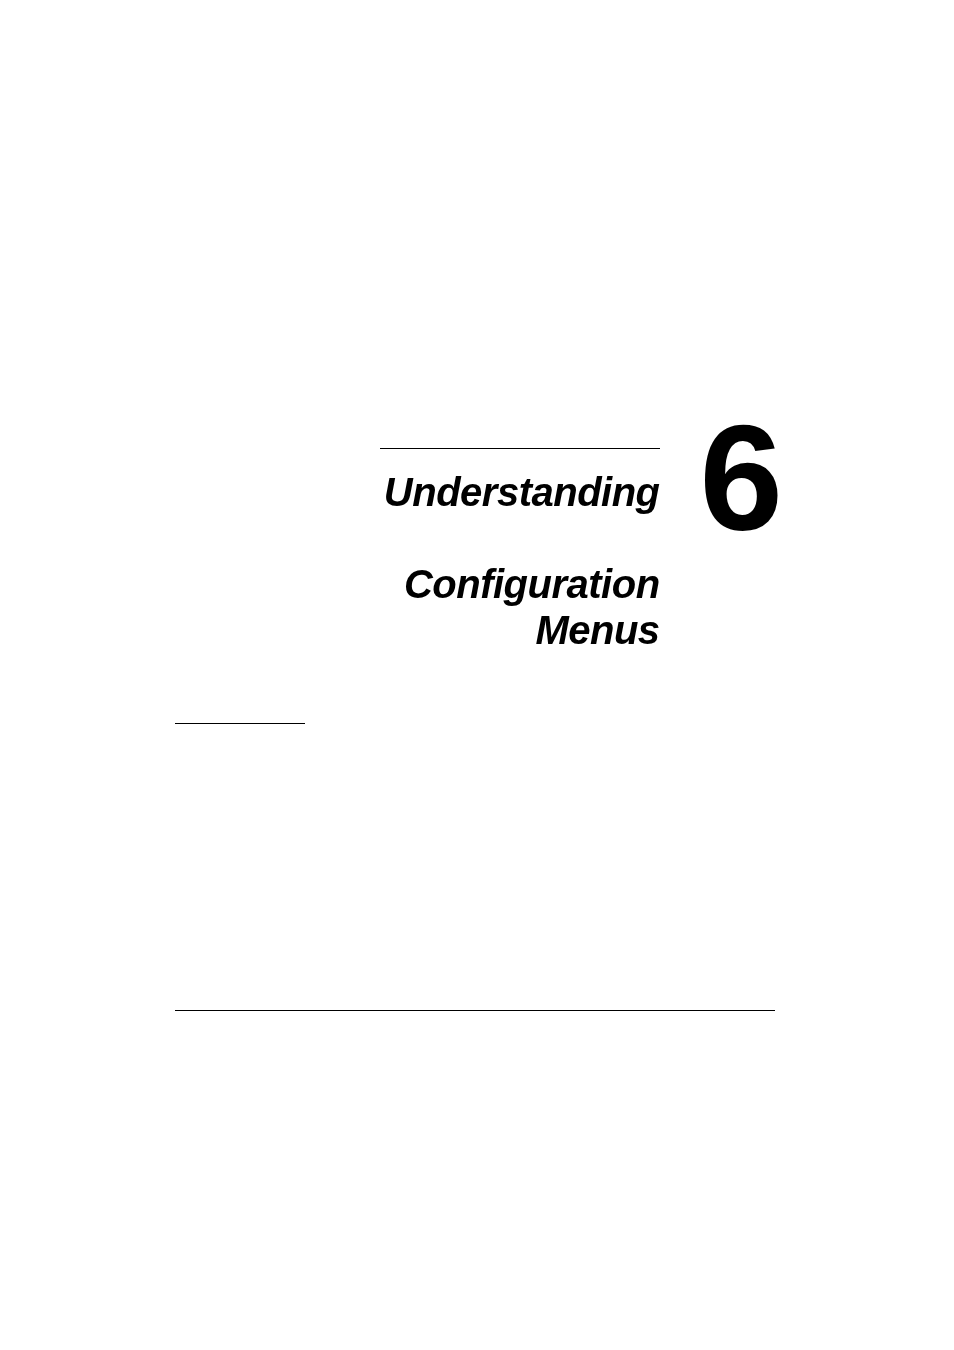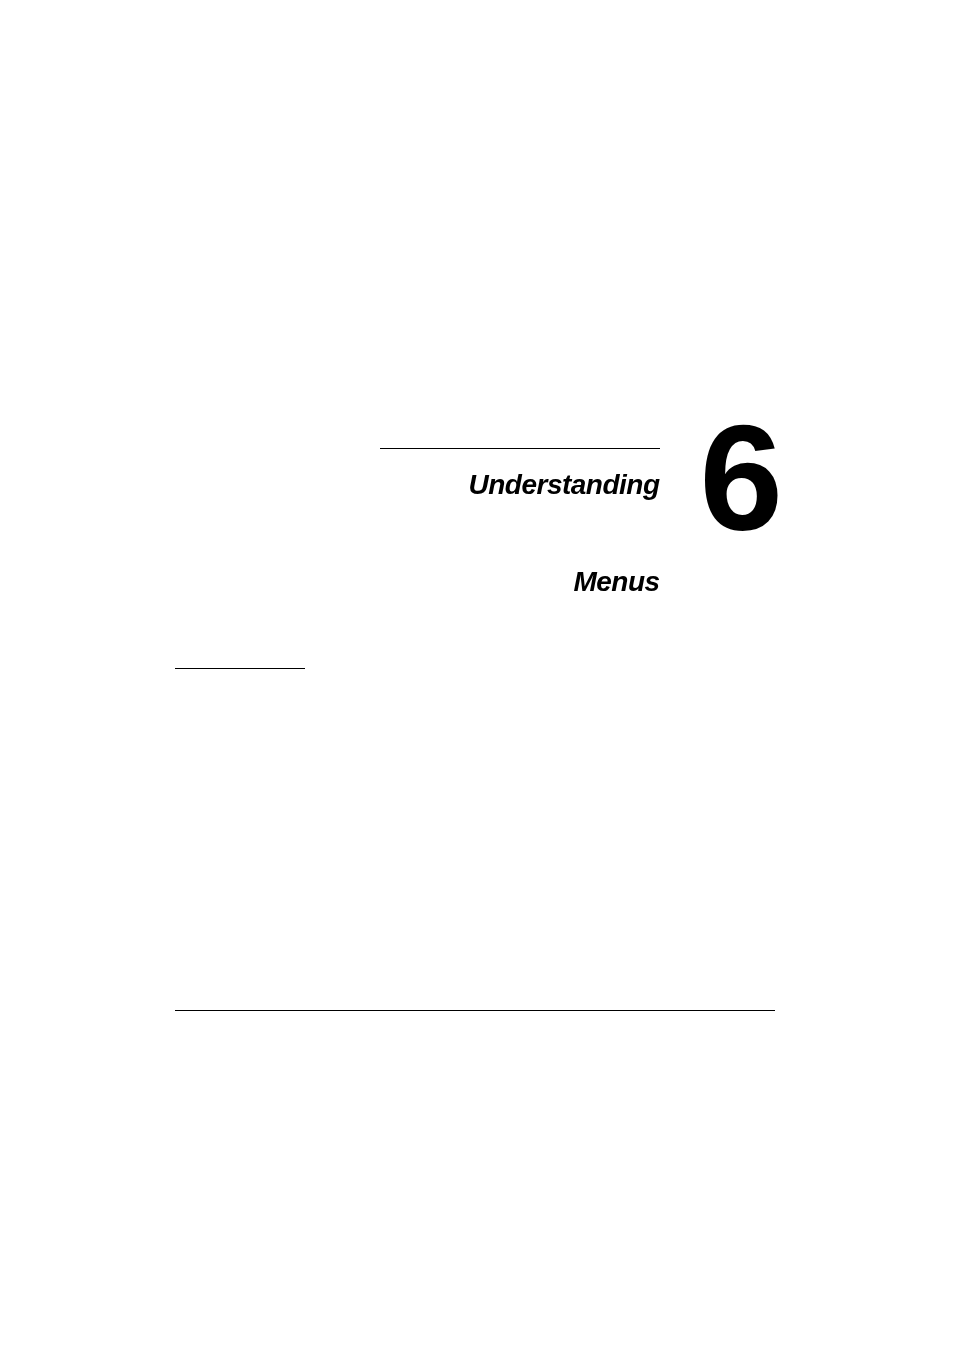--- a/index.html
+++ b/index.html
@@ -31,21 +31,21 @@
       flex: 1;
       padding-top: 18px;
     }
     .title-rule-top {
       border-top: 1.5px solid #000;
       margin-bottom: 20px;
       width: 280px;
       margin-left: auto;
     }
     .chapter-title {
-      font-size: 28px;
+      font-size: 40px;
       font-weight: bold;
       font-style: italic;
       line-height: 1.15;
       text-align: right;
       color: #000;
       letter-spacing: -0.5px;
     }
     .chapter-number {
       font-size: 150px;
       font-weight: 900;
@@ -72,21 +72,21 @@
 </head>
 <body>
 
 <div class="page-content">
   <div class="title-block">
     <div class="title-text-wrapper">
       <div class="title-rule-top"></div>
       <h1 class="chapter-title">
         <span>Understanding</span><br>
         <br>
-        <br>
+        <span>Configuration</span><br>
         <span>Menus</span>
       </h1>
     </div>
     <div class="chapter-number">6</div>
   </div>
   <div class="title-rule-bottom"></div>
 </div>
 
 <div class="bottom-rule"></div>
 

